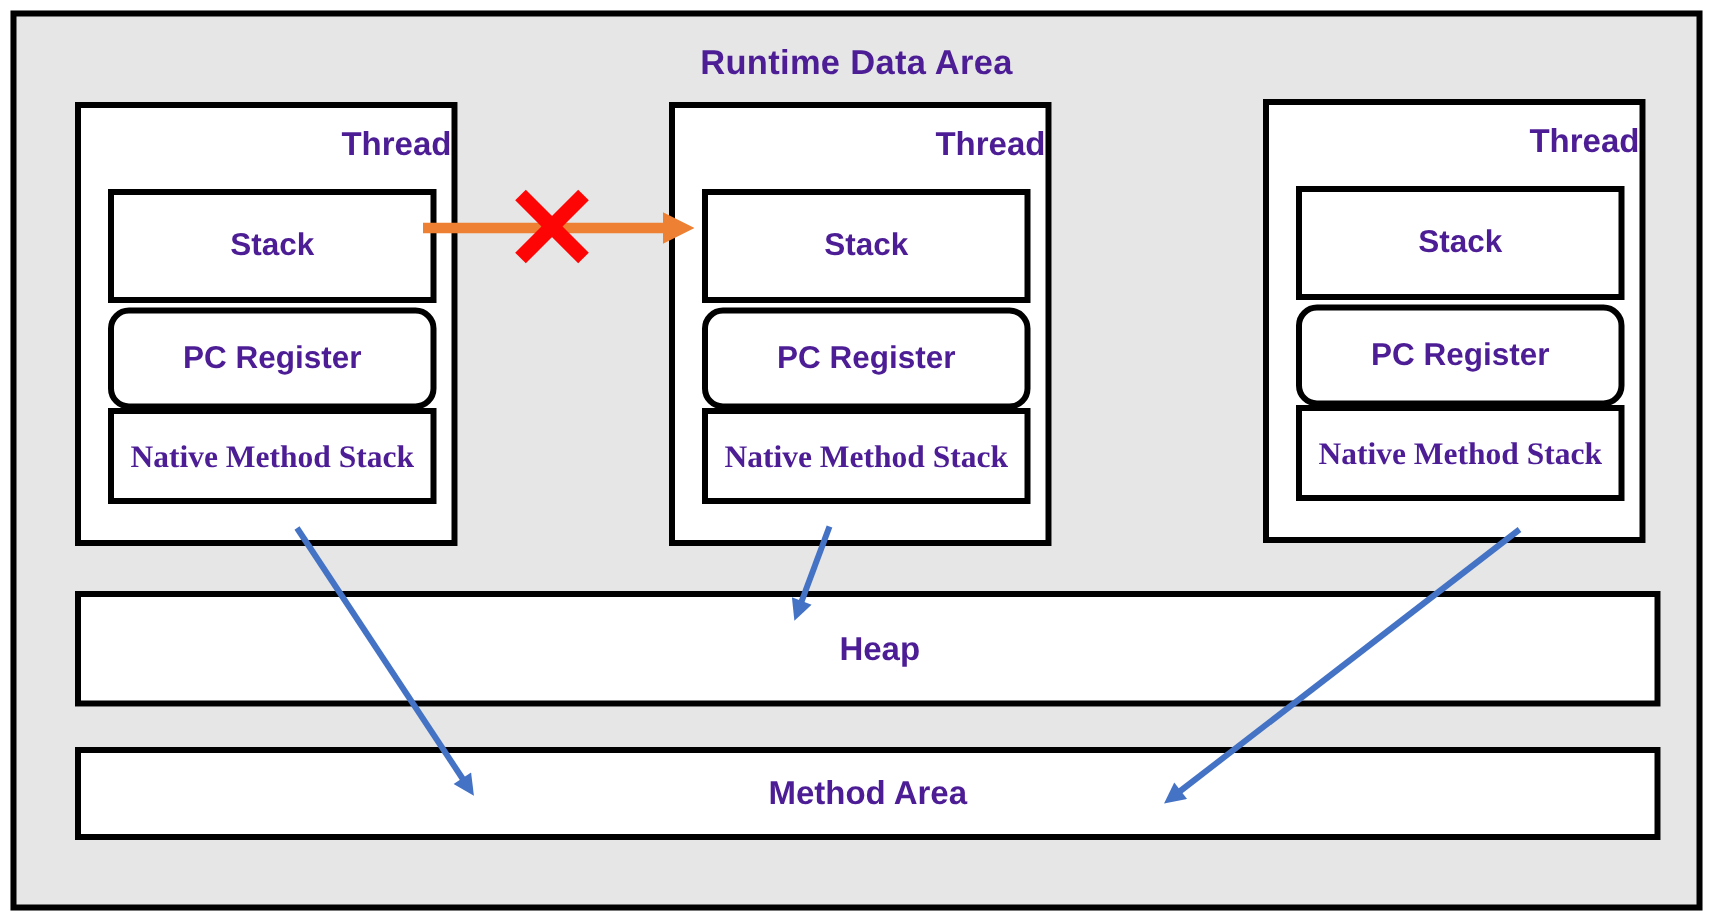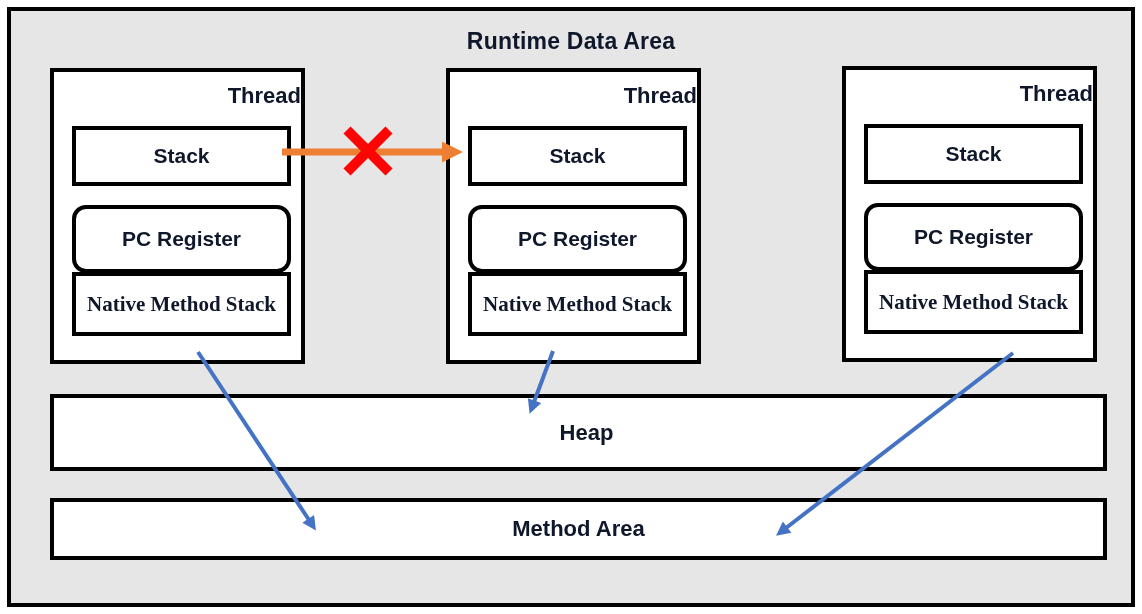--- a/index.html
+++ b/index.html
@@ -3,21 +3,21 @@
 <meta charset="utf-8">
 <style>
   html, body { margin: 0; padding: 0; background: #ffffff; }
   * { box-sizing: border-box; }
   .stage {
     position: relative;
     width: 1142px;
     height: 614px;
     font-family: "Liberation Sans", sans-serif;
     font-weight: 700;
-    color: #0f172a;
+    color: #4c1d95;
     overflow: hidden;
   }
   .outer {
     position: absolute;
     left: 7px; top: 7px;
     width: 1128px; height: 600px;
     background: #e6e6e6;
     border: 4px solid #000;
   }
   .title {
@@ -50,21 +50,21 @@
     width: 219px;
     background: #ffffff;
     border: 4px solid #000;
     display: flex;
     align-items: center;
     justify-content: center;
     text-align: center;
     font-size: 21px;
     line-height: 1.15;
   }
-  .inner-stack { top: 54px;  height: 60px; }
+  .inner-stack { top: 54px;  height: 76px; }
   .inner-pc    { top: 133px; height: 68px; border-radius: 14px; }
   .inner-nms   { top: 200px; height: 64px; font-family: Liberation Serif, serif; }
   .inner-nms span { display: inline-block; max-width: 190px; }
   .area {
     position: absolute;
     left: 39px;
     width: 1057px;
     background: #ffffff;
     border: 4px solid #000;
     display: flex;

